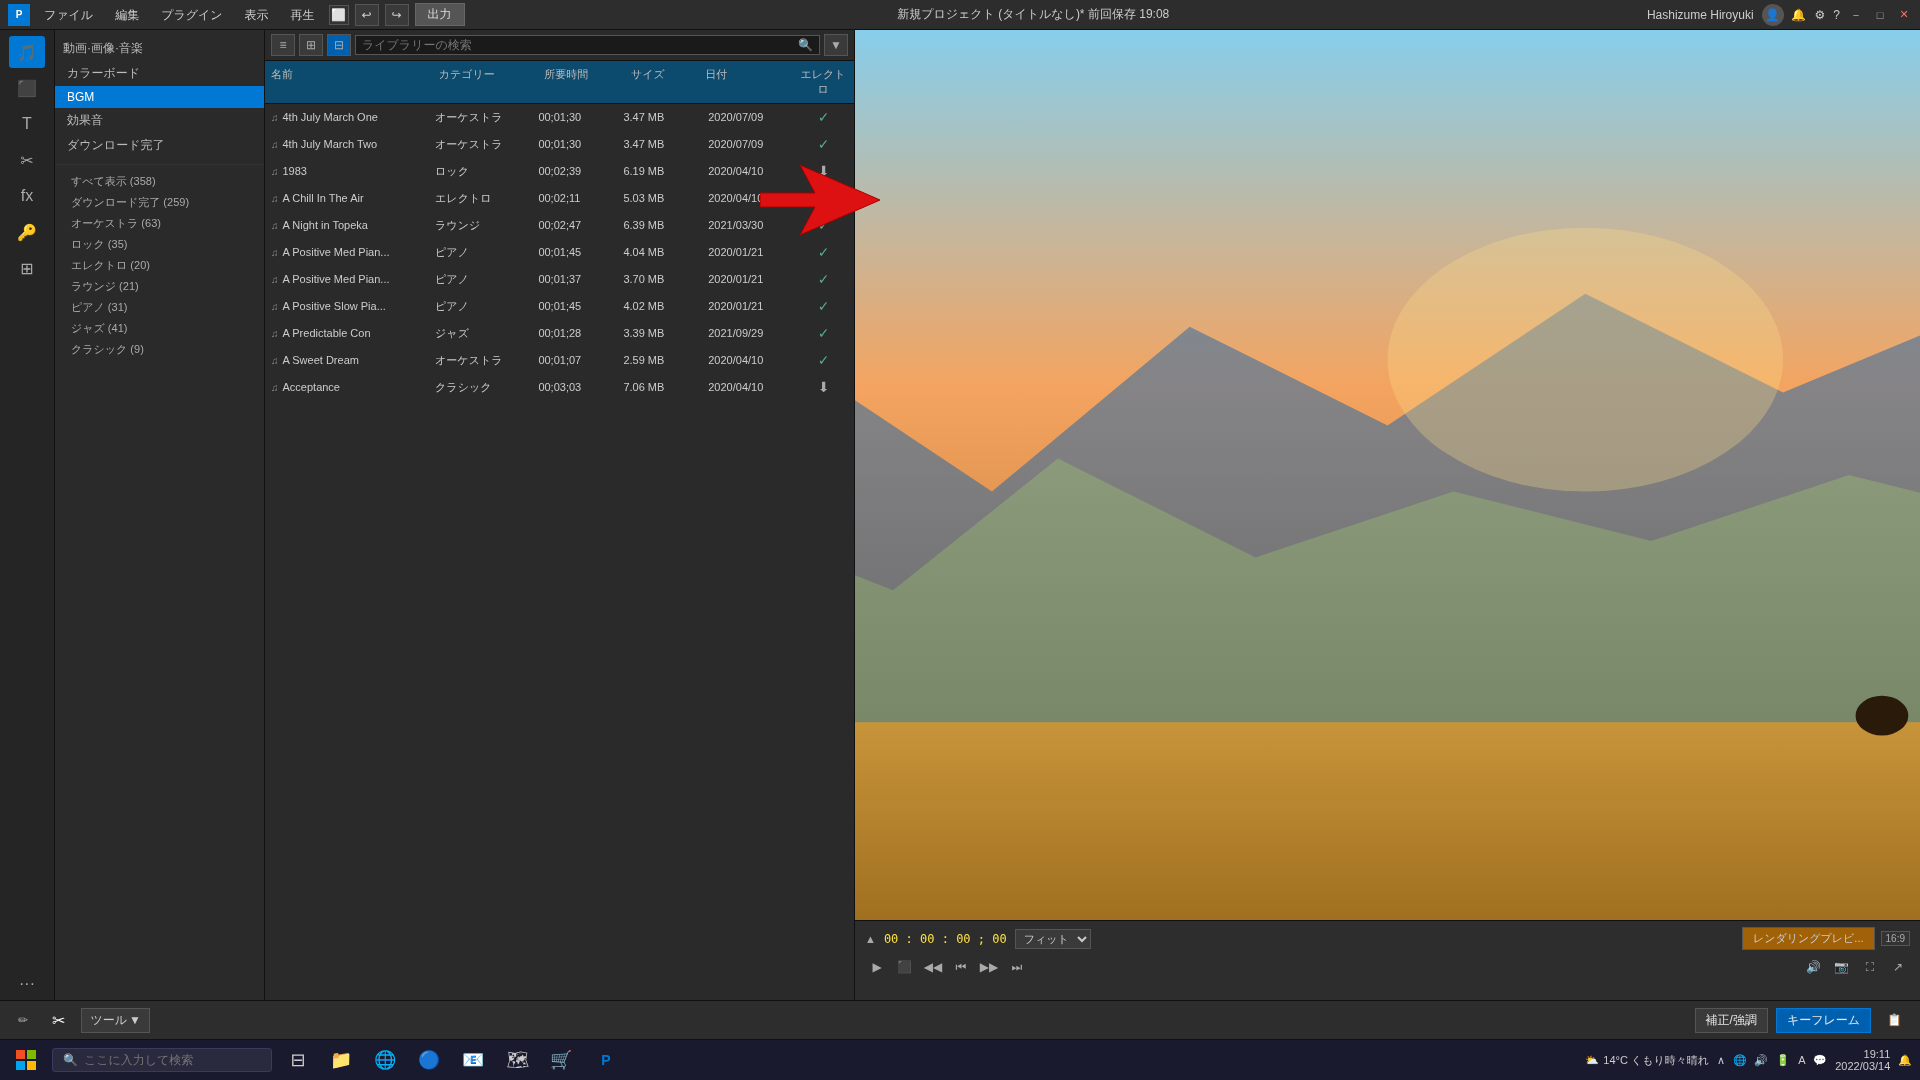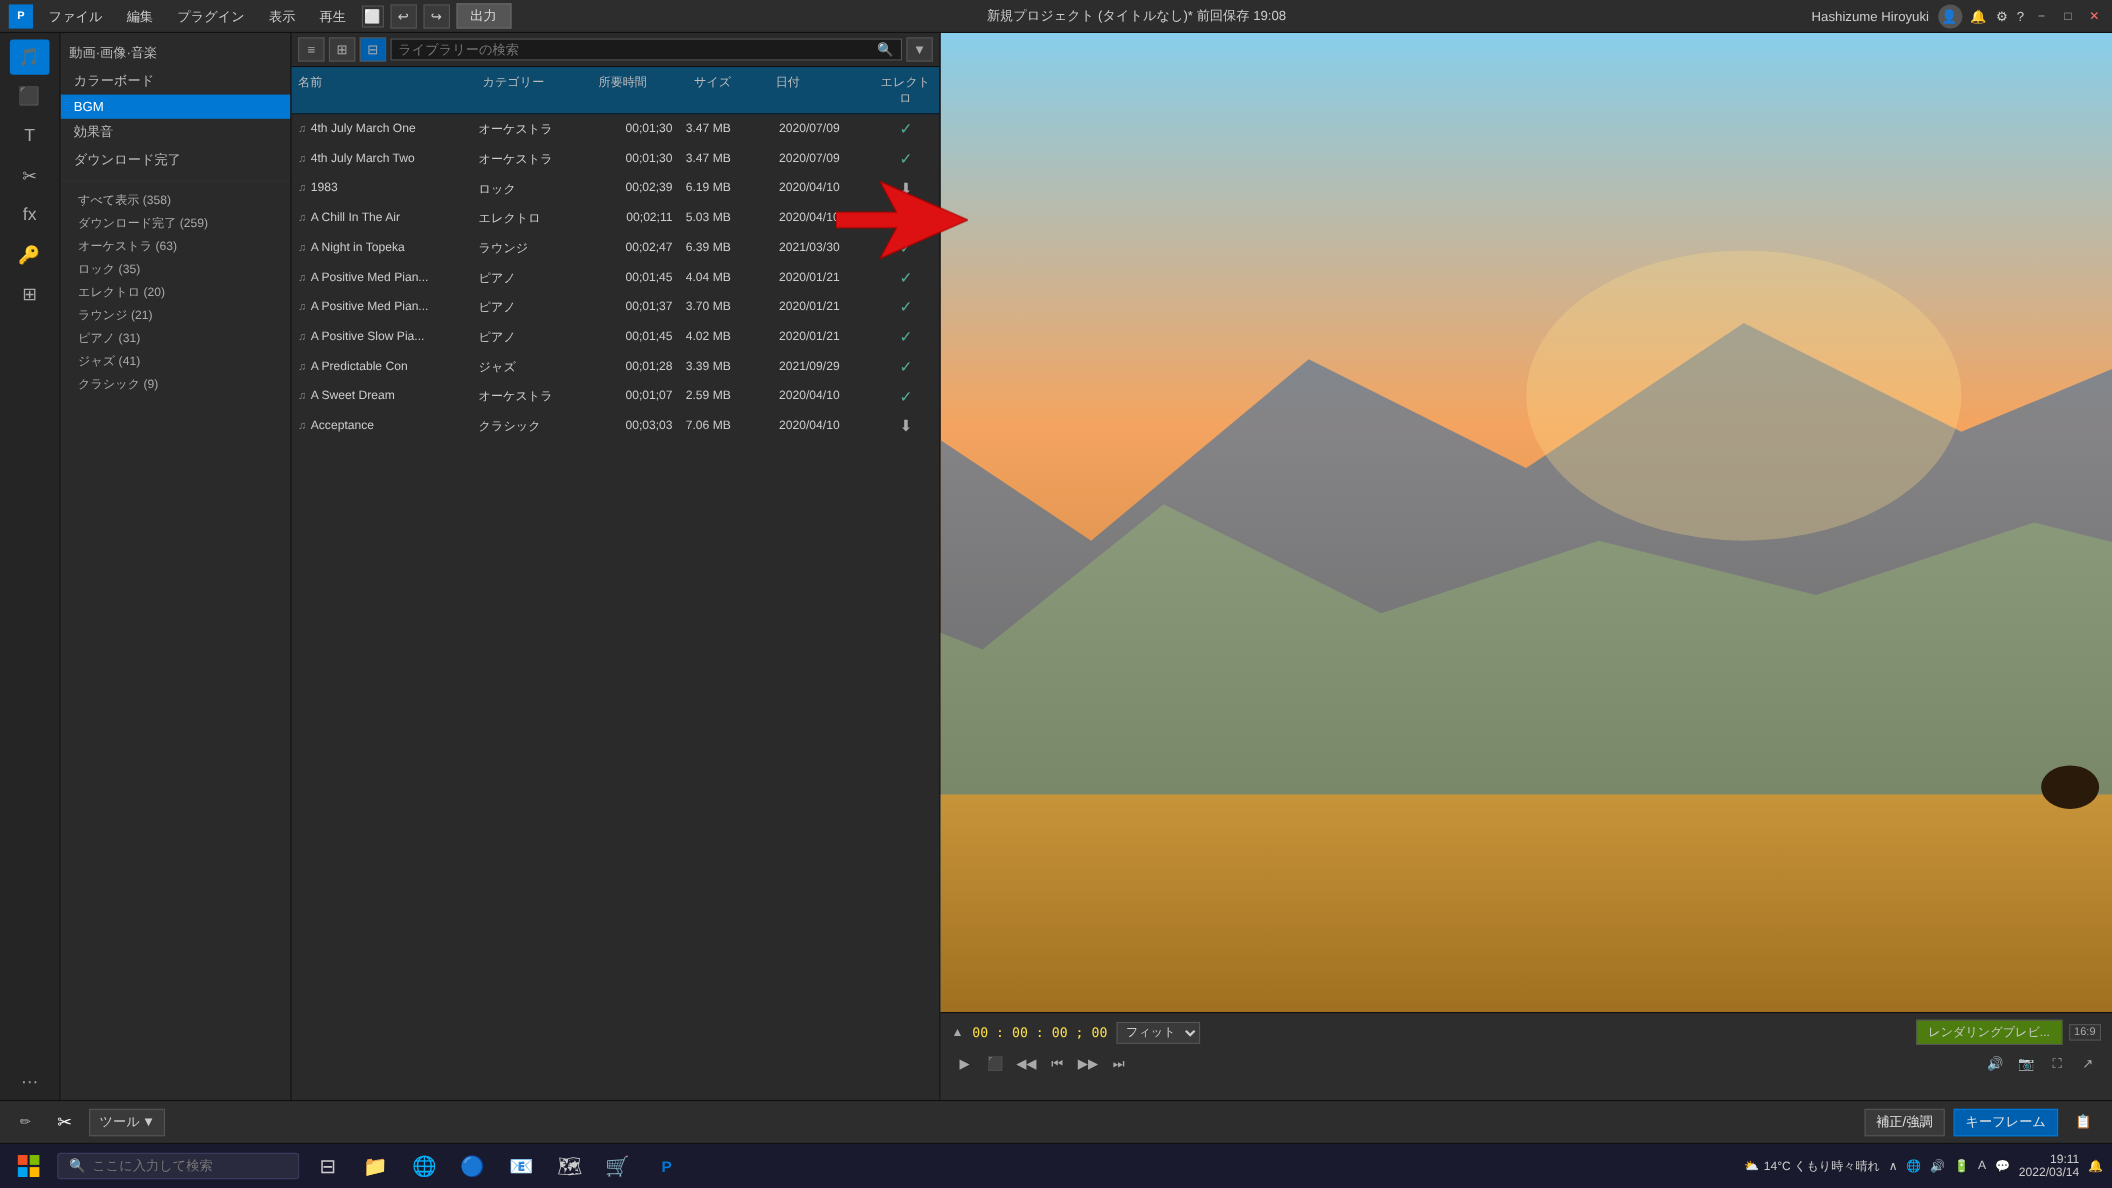--- a/index.html
+++ b/index.html
@@ -51,36 +51,36 @@
     .th-cat { flex: 1.5; }
     .th-dur { flex: 1.2; }
     .th-size { flex: 1; }
     .th-date { flex: 1.3; }
     .th-dl { flex: 0.8; text-align: center; }
 
     .table-row { display: flex; align-items: center; border-bottom: 1px solid #2a2a2a; padding: 3px 0; cursor: pointer; }
     .td { padding: 2px 6px; color: #ccc; font-size: 11px; overflow: hidden; text-overflow: ellipsis; white-space: nowrap; }
     .td-name { flex: 2.5; display: flex; align-items: center; gap: 4px; }
     .td-cat { flex: 1.5; }
-    .td-dur { flex: 1.2; text-align: right; }
+    .td-dur { flex: 1.2; }
     .td-size { flex: 1; }
     .td-date { flex: 1.3; margin-left: 12px; }
     .td-dl { flex: 0.8; text-align: center; display: flex; align-items: center; justify-content: center; }
     .music-icon { color: #888; font-size: 10px; }
     .check-icon { color: #5a9; font-size: 14px; }
     .download-icon { color: #aaa; font-size: 14px; cursor: pointer; }
 
     
     #preview-panel { flex: 1; background: #1a1a1a; display: flex; flex-direction: column; }
     #preview-video { flex: 1; background: #000; position: relative; overflow: hidden; }
 
     #preview-controls { height: 80px; background: #2d2d2d; border-top: 1px solid #111; padding: 6px 10px; }
     .timecode { font-family: monospace; font-size: 12px; color: #fde047; }
     .fit-select { background: #3a3a3a; border: 1px solid #555; color: #ccc; padding: 2px 4px; font-size: 11px; }
-    .render-btn { background: #4d7c0f; border: 1px solid #555; color: #ccc; padding: 3px 10px; cursor: pointer; font-size: 11px; }
+    .render-btn { background: #a16207; border: 1px solid #555; color: #ccc; padding: 3px 10px; cursor: pointer; font-size: 11px; }
     .ctrl-row { display: flex; align-items: center; gap: 4px; margin-top: 6px; }
     .ctrl-btn { width: 24px; height: 22px; display: flex; align-items: center; justify-content: center; cursor: pointer; color: #aaa; font-size: 12px; border: none; background: transparent; }
     .ratio-badge { background: #333; border: 1px solid #555; color: #aaa; font-size: 10px; padding: 1px 4px; }
 
     
     #bottom-toolbar { height: 40px; background: #2d2d2d; border-top: 1px solid #111; display: flex; align-items: center; padding: 0 10px; gap: 8px; border-bottom: 1px solid #111; }
     .tool-btn { background: transparent; border: none; color: #aaa; cursor: pointer; padding: 4px 8px; display: flex; align-items: center; gap: 4px; font-size: 12px; }
     .tool-btn.active { color: #fff; }
     .tool-dropdown { display: flex; align-items: center; gap: 2px; background: #3a3a3a; border: 1px solid #555; padding: 3px 8px; cursor: pointer; color: #ccc; font-size: 12px; }
     .tool-label { background: #3a3a3a; border: 1px solid #555; padding: 3px 10px; color: #e5e5e5; font-size: 12px; cursor: pointer; }

